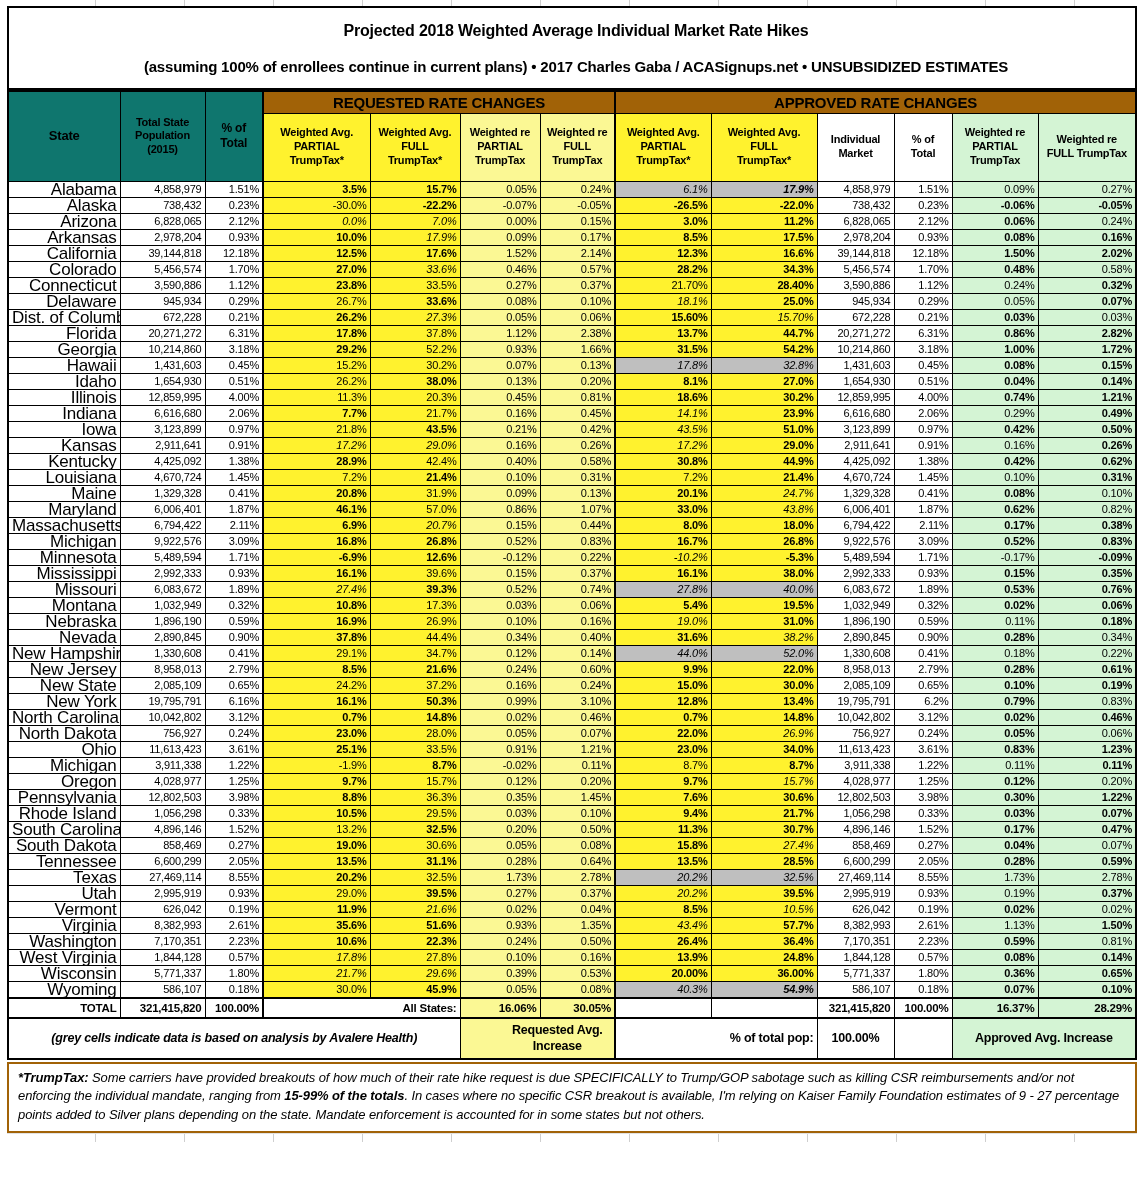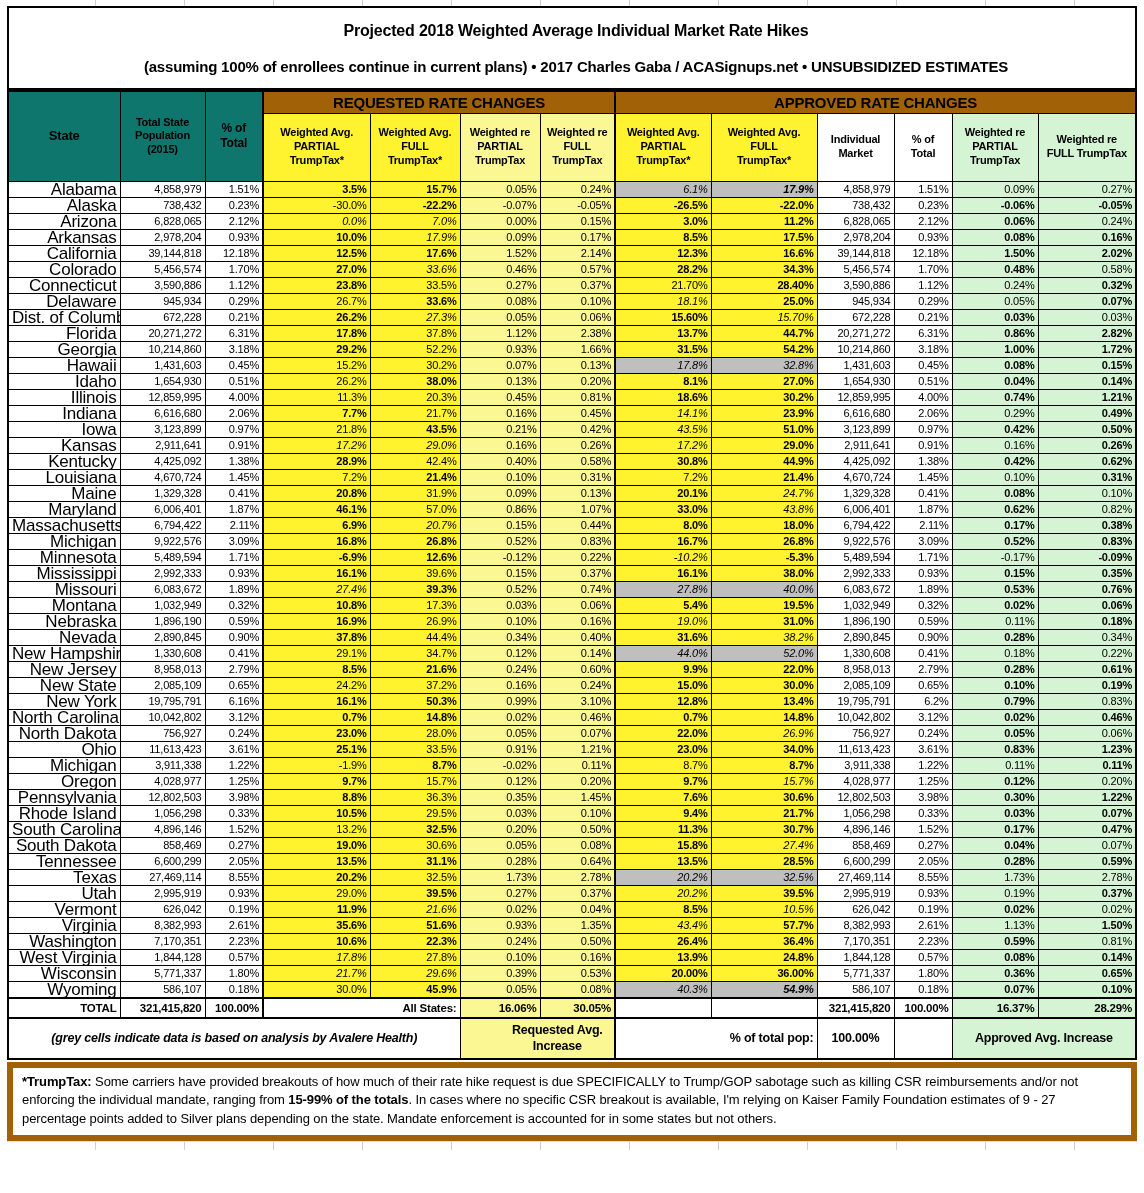--- a/index.html
+++ b/index.html
@@ -60,22 +60,22 @@
     letter-spacing:-0.2px; vertical-align:middle;
   }
   td.note-cell  { text-align:center; font-weight:bold; font-style:italic; }
   td.req-inc    { text-align:center; font-weight:bold; white-space:pre-line; line-height:1.3;padding-left:43px; }
   td.pop-label  { text-align:right; font-weight:bold;padding-left:20px; }
   td.pop-value  { text-align:center; font-weight:bold; }
   td.app-inc    { text-align:center; font-weight:bold;margin-left:32px; }
 
   
   .footnote-box {
-    border:6px solid #a16207; margin-top:2px; padding:5px 9px 6px 9px;
-    font-size:13px; line-height:1.45; letter-spacing:-0.1px;
+    border:2px solid #a16207; margin-top:2px; padding:5px 9px 6px 9px;
+    font-size:13px; font-style:italic; line-height:1.45; letter-spacing:-0.1px;
     background:#fff;
   }
   .footnote-box .bi { font-weight:bold; }
 </style>
 </head>
 <body>
 
 <div class="sheet">
   <div class="grid-strip"></div>
 

